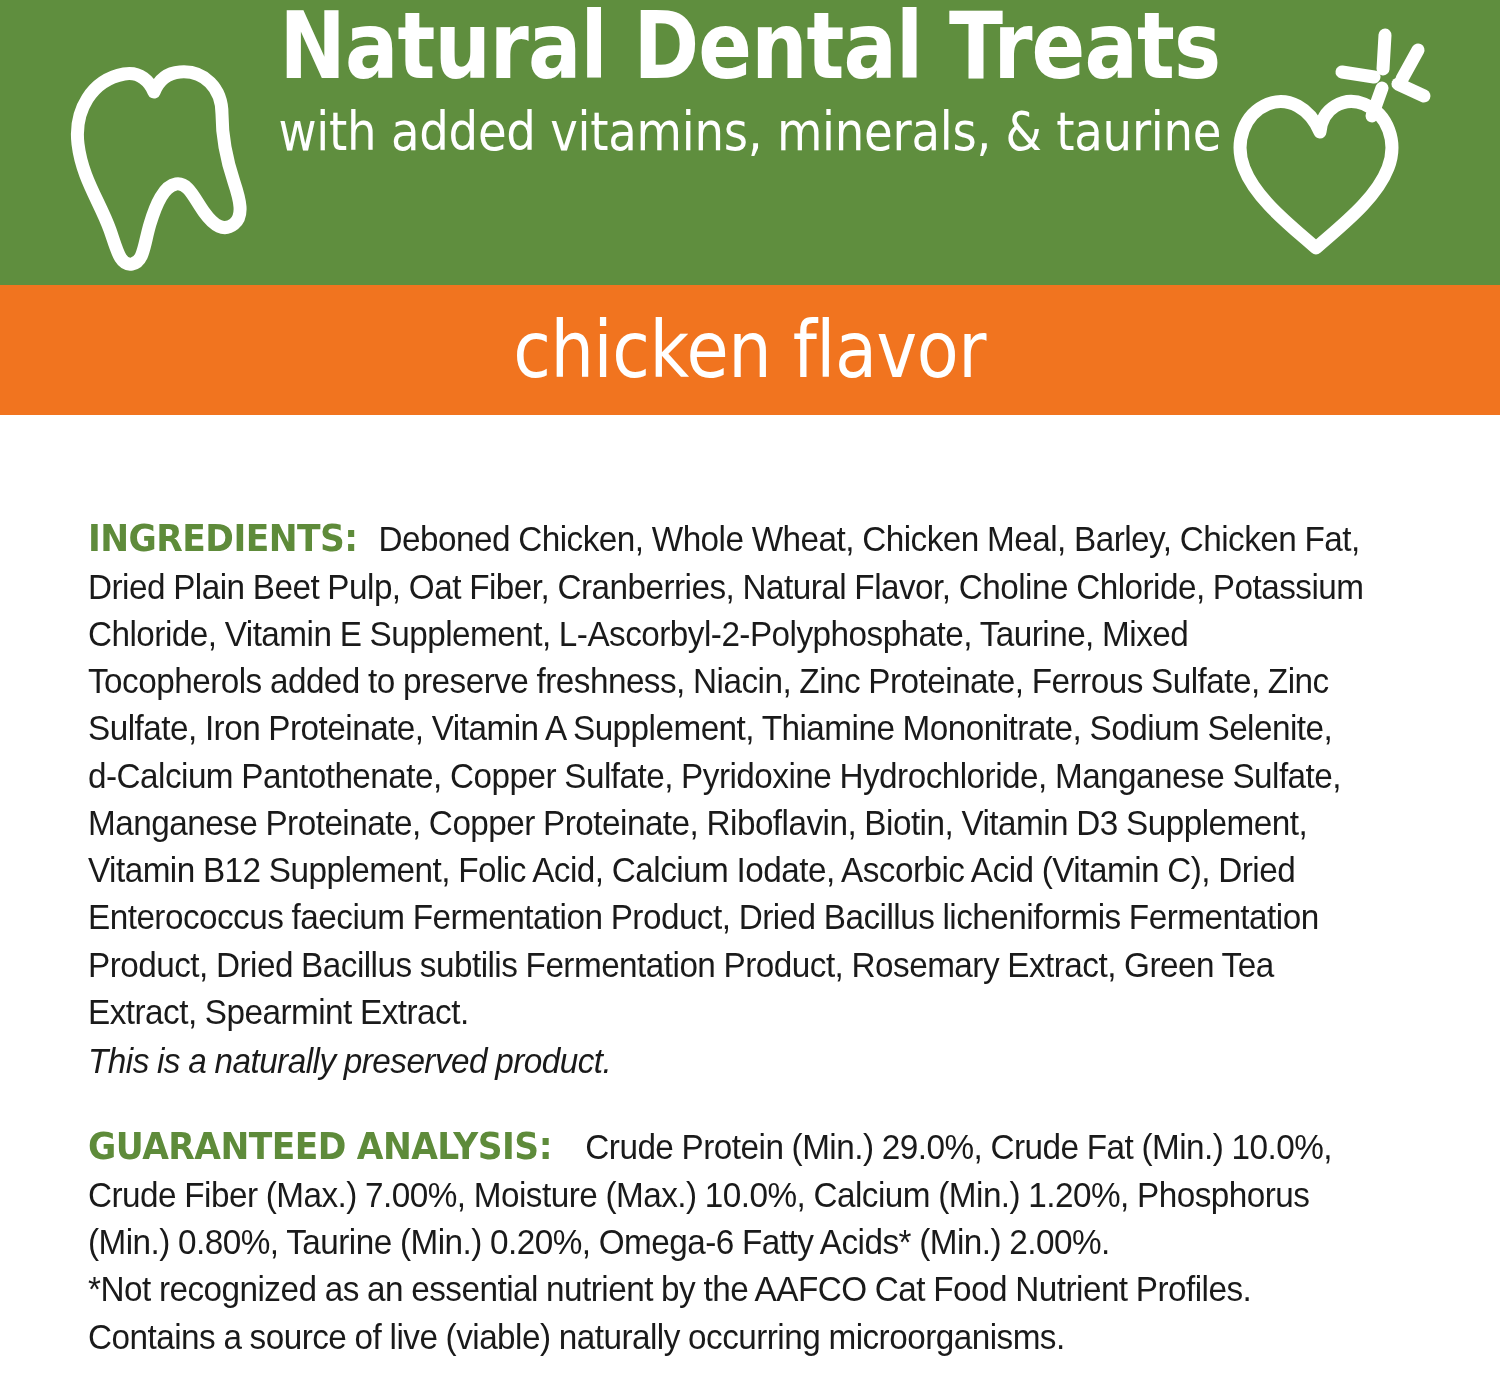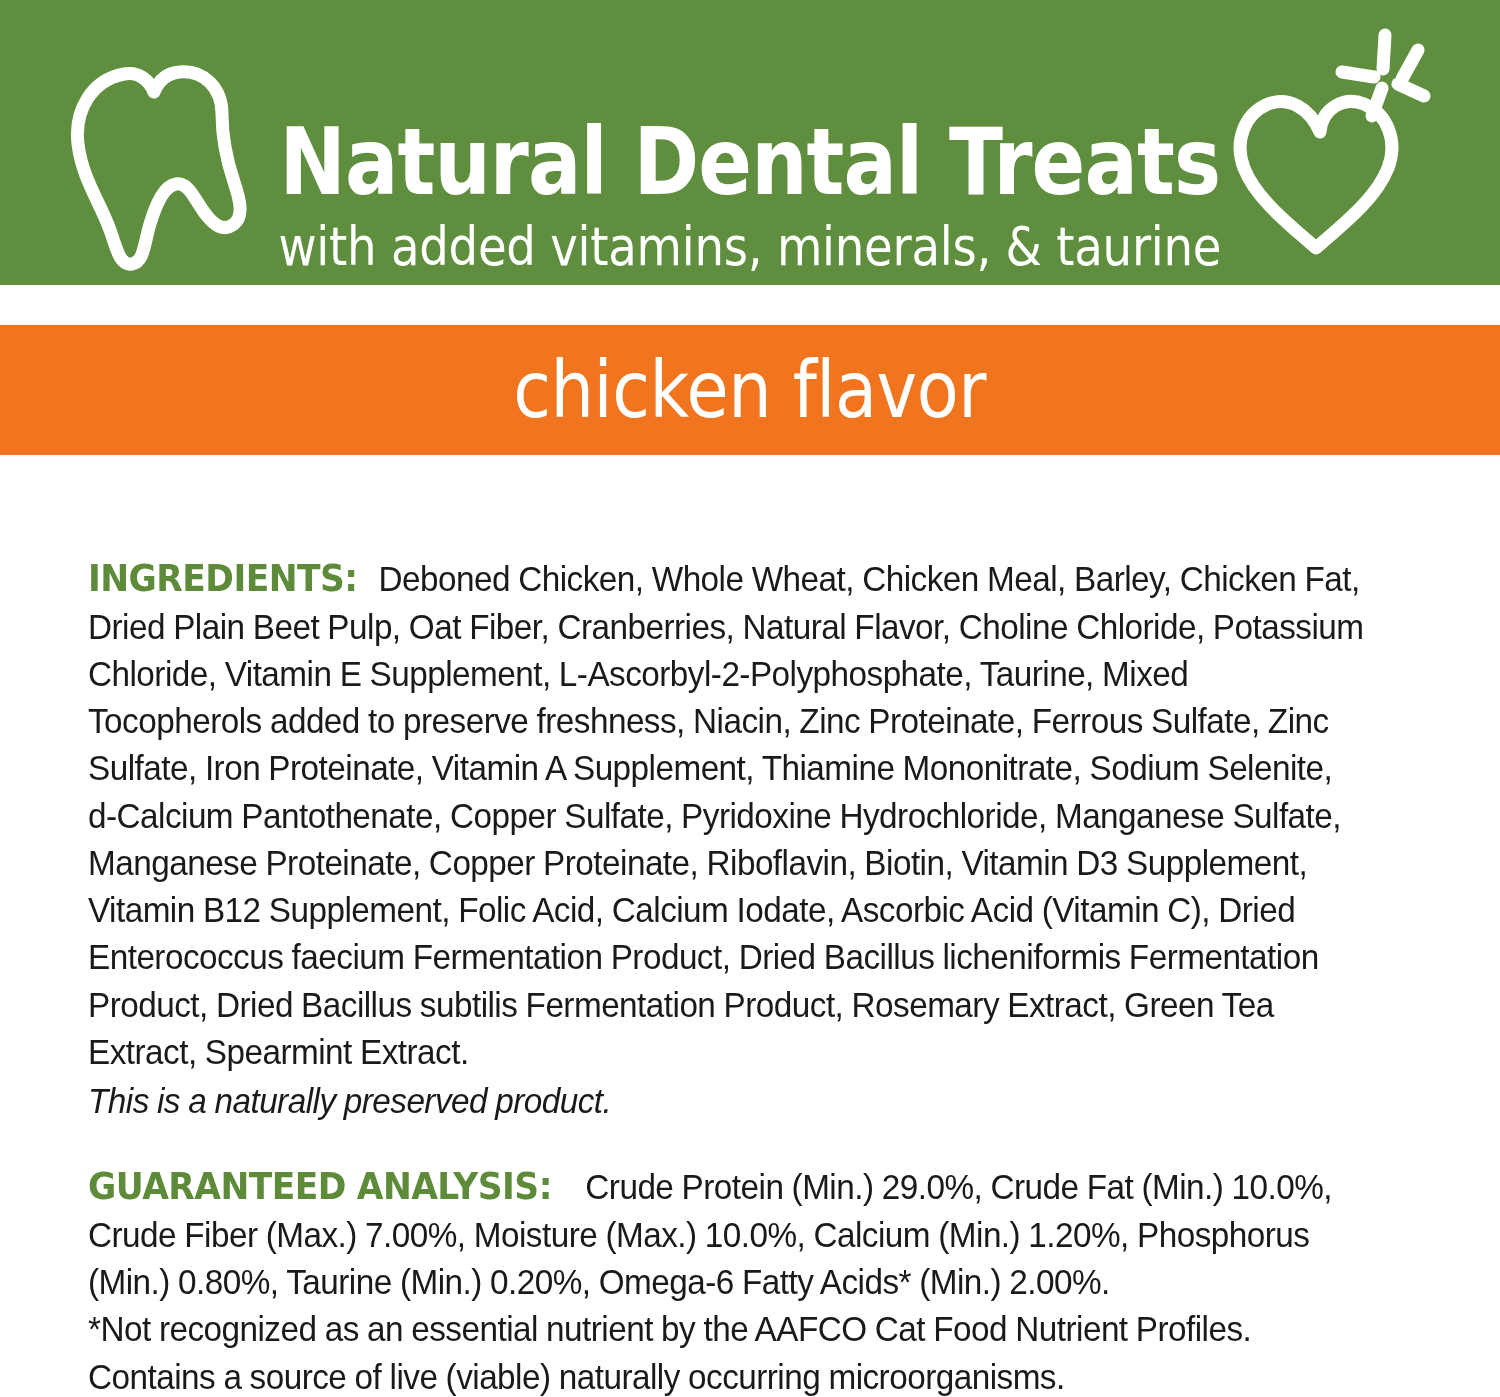--- a/index.html
+++ b/index.html
@@ -14,21 +14,21 @@
     color: #1a1a1a;
     overflow: hidden;
   }
 
   
   .header-band {
     position: relative;
     height: 285px;
     background: #5F8E3E;
     display: flex;
-    align-items: flex-end;
+    align-items: flex-start;
     justify-content: center;
     overflow: hidden;
   }
   .tooth-icon {
     position: absolute;
     left: 62px;
     top: 52px;
     width: 210px;
     height: 225px;
   }
@@ -66,21 +66,20 @@
     white-space: nowrap;
   }
 
   
   .flavor-band {
     height: 130px;
     background: #F1741F;
     display: flex;
     align-items: center;
     justify-content: center;
-    margin-top: 40px;
   }
   .flavor-text {
     color: #ffffff;
     font-family: "DejaVu Sans", sans-serif;
     font-weight: normal;
     font-size: 78px;
     line-height: 1;
     letter-spacing: -0.5px;
     transform: scaleX(0.88);
     transform-origin: center;

